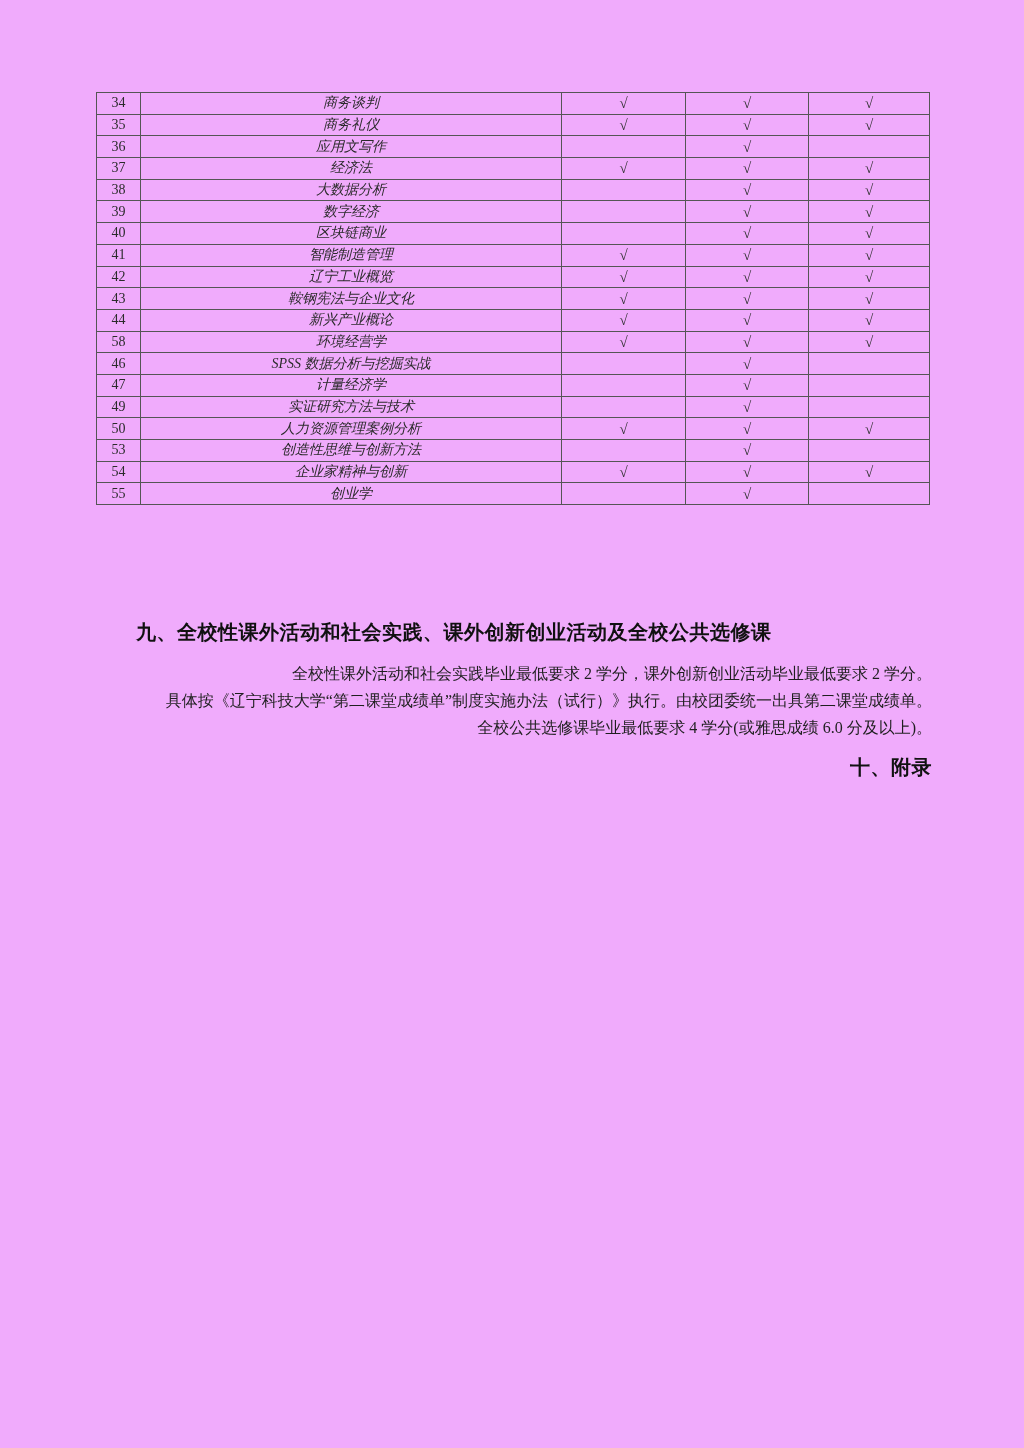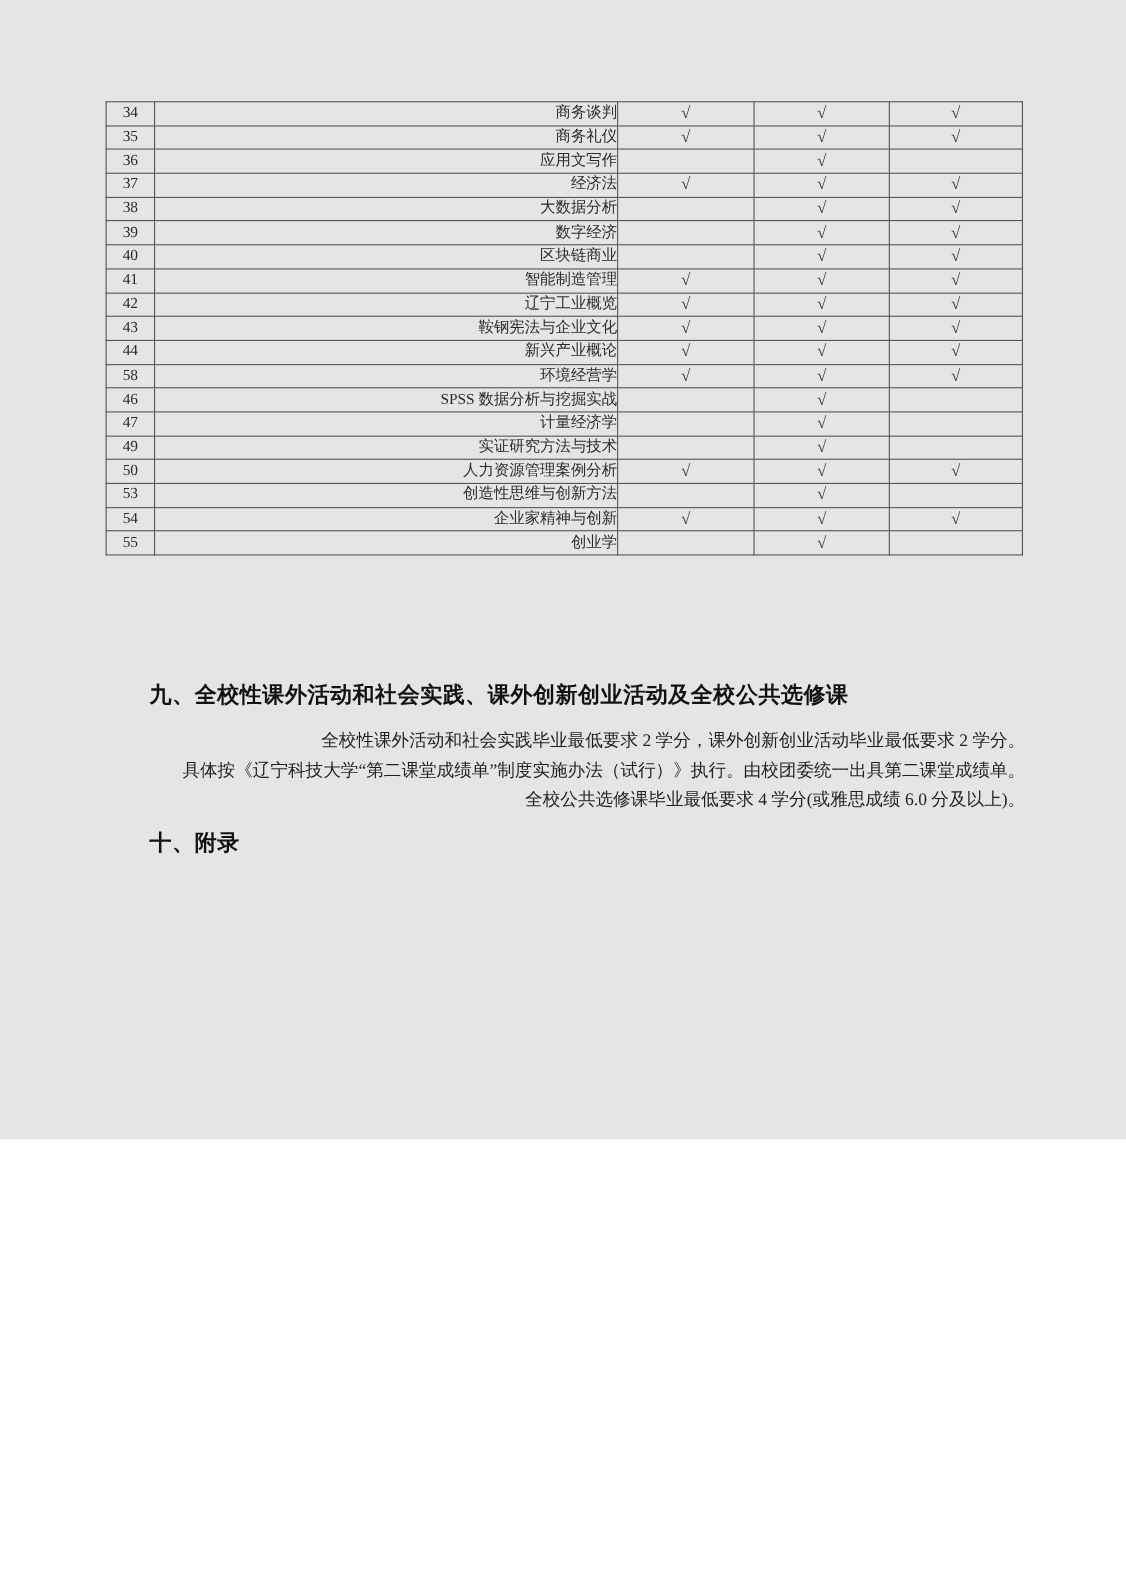--- a/index.html
+++ b/index.html
@@ -3,22 +3,22 @@
 <meta charset="utf-8">
 <style>
   html, body {
     margin: 0;
     padding: 0;
     background: #ffffff;
   }
   .page {
     position: relative;
     width: 1024px;
-    height: 1036px;
-    background: #e5e5e5;
+    height: 1448px;
+    background: #f0abfc;
     overflow: hidden;
     font-family: "Liberation Serif", "DejaVu Serif", serif;
     color: #262626;
   }
 
   
   table.course-table {
     position: absolute;
     left: 96px;
     top: 92px;
@@ -32,42 +32,42 @@
   table.course-table td {
     border: 1px solid #555555;
     height: 20.7px;
     padding: 0;
     overflow: hidden;
     white-space: nowrap;
     line-height: 20px;
     vertical-align: middle;
   }
   td.num   { text-align: center; }
-  td.name  { text-align: right; padding-left: 10px; }
+  td.name  { text-align: center; padding-left: 10px; font-style: italic; }
   td.check { text-align: center; font-size: 15px; color: #333333; }
 
   
   .text-block {
     position: absolute;
     left: 96px;
     top: 618px;
     width: 836px;
   }
   .section-heading {
     font-family: Liberation Serif, serif;
     font-size: 20px;
     font-weight: bold;
     color: #111111;
     margin: 0;
     padding-left: 40px;
     letter-spacing: 0.5px;
     line-height: 28px;
   }
   .s9-heading { margin-bottom: 14px; }
-  .s10-heading { margin-top: 12px; }
+  .s10-heading { margin-top: 12px; text-align: right; }
   .text-block p {
     margin: 0;
     font-size: 16px;
     line-height: 27px;
     text-indent: 48px;
     color: #1f1f1f;
     text-align: right;
   }
 </style>
 </head>

